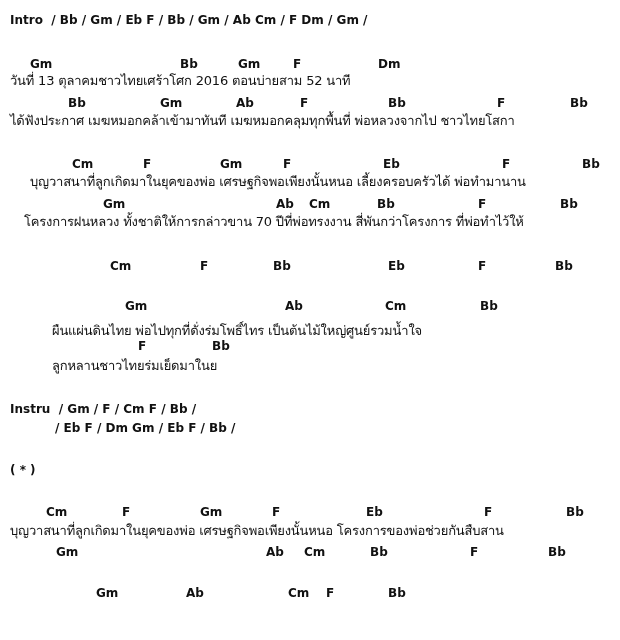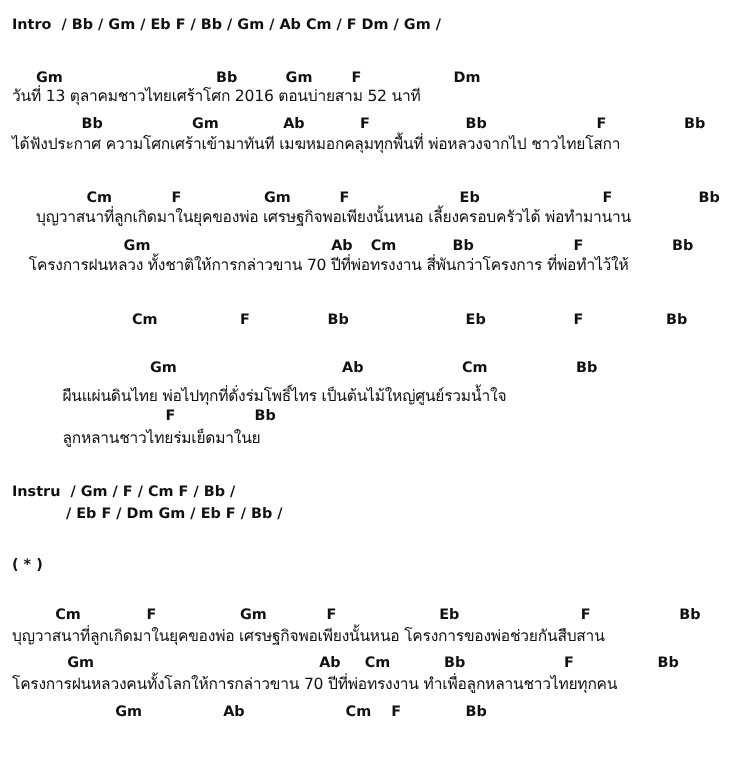--- a/index.html
+++ b/index.html
@@ -81,21 +81,21 @@
   <div class="row" style="top:95px;">
     <span class="chord" style="left: 68px;">Bb</span>
     <span class="chord" style="left: 160px;">Gm</span>
     <span class="chord" style="left: 236px;">Ab</span>
     <span class="chord" style="left: 300px;">F</span>
     <span class="chord" style="left: 388px;">Bb</span>
     <span class="chord" style="left: 497px;">F</span>
     <span class="chord" style="left: 570px;">Bb</span>
   </div>
   <div class="row" style="top:112px;">
-    <span class="lyric" style="left: 10px;">ได้ฟังประกาศ ความโศกเศร้าเข้ามาทันที  เมฆหมอกคลุมทุกพื้นที่ พ่อหลวงจากไป ชาวไทยโสกา</span>
+    <span class="lyric" style="left: 10px;">ได้ฟังประกาศ เมฆหมอกคล้าเข้ามาทันที  เมฆหมอกคลุมทุกพื้นที่ พ่อหลวงจากไป ชาวไทยโสกา</span>
   </div>
 
   <div class="row" style="top:156px;">
     <span class="chord" style="left: 72px;">Cm</span>
     <span class="chord" style="left: 143px;">F</span>
     <span class="chord" style="left: 220px;">Gm</span>
     <span class="chord" style="left: 283px;">F</span>
     <span class="chord" style="left: 383px;">Eb</span>
     <span class="chord" style="left: 502px;">F</span>
     <span class="chord" style="left: 582px;">Bb</span>
@@ -168,23 +168,20 @@
   </div>
 
   <div class="row" style="top:544px;">
     <span class="chord" style="left: 56px;">Gm</span>
     <span class="chord" style="left: 266px;">Ab</span>
     <span class="chord" style="left: 304px;">Cm</span>
     <span class="chord" style="left: 370px;">Bb</span>
     <span class="chord" style="left: 470px;">F</span>
     <span class="chord" style="left: 548px;">Bb</span>
   </div>
-  <div class="row" style="top:562px;">
-    <span class="lyric" style="left: 10px;">โครงการฝนหลวงคนทั้งโลกให้การกล่าวขาน 70 ปีที่พ่อทรงงาน ทำเพื่อลูกหลานชาวไทยทุกคน</span>
-  </div>
 
   <div class="row" style="top:585px;">
     <span class="chord" style="left: 96px;">Gm</span>
     <span class="chord" style="left: 186px;">Ab</span>
     <span class="chord" style="left: 288px;">Cm</span>
     <span class="chord" style="left: 326px;">F</span>
     <span class="chord" style="left: 388px;">Bb</span>
   </div>
 
 </div>

